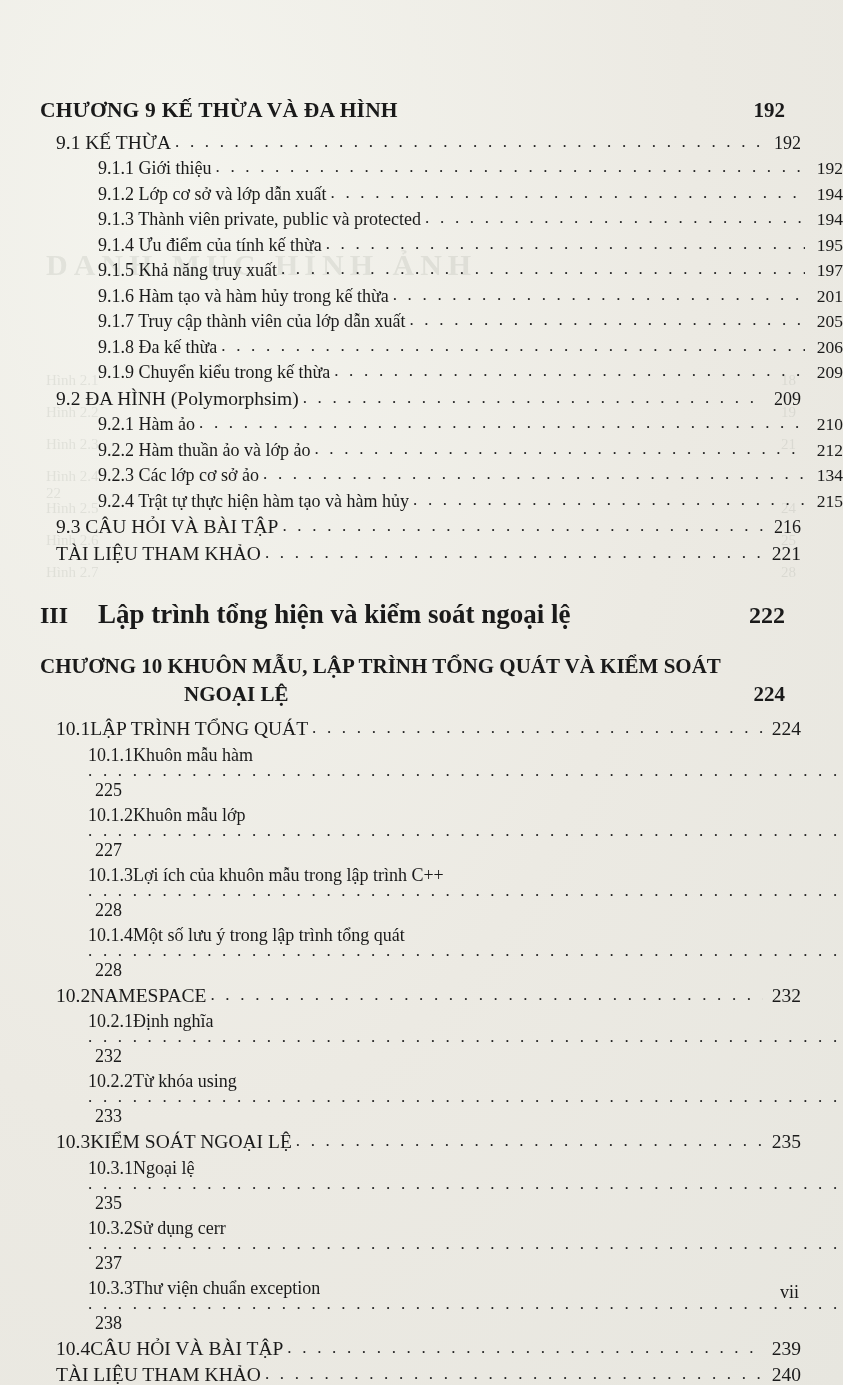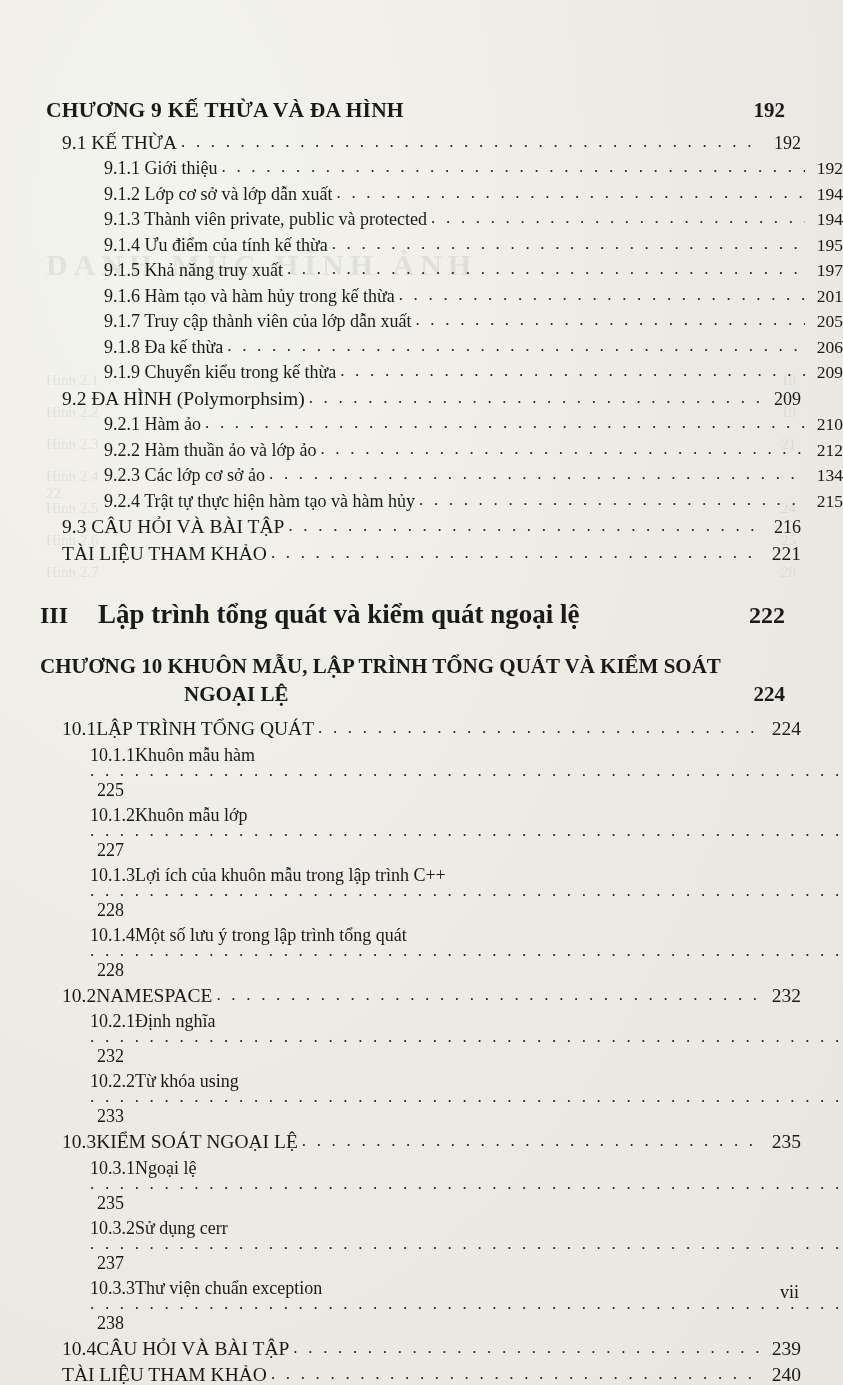--- a/index.html
+++ b/index.html
@@ -30,21 +30,21 @@
     width: 745px;
   }
 
   
   .row {
     display: flex;
     align-items: baseline;
     width: 100%;
     line-height: 1.0;
   }
-  .row .txt { white-space: nowrap; margin-left: 6px; }
+  .row .txt { white-space: nowrap; }
   .row .dots {
     flex: 1 1 auto;
     overflow: hidden;
     white-space: nowrap;
     margin: 0 4px;
     color: #222;
     letter-spacing: 3.2px;
     font-size: 17px;
     position: relative;
     top: -2px;
@@ -325,21 +325,21 @@
     </div>
 
     <div class="row refs">
       <span class="txt">TÀI LIỆU THAM KHẢO</span>
       <span class="dots">. . . . . . . . . . . . . . . . . . . . . . . . . . . . . . . . . . . . . . . . . . . . . . . . . . . . . . . . . . . . . .</span>
       <span class="pg">221</span>
     </div>
 
     <div class="part">
       <span class="num">III</span>
-      <span class="ttl">Lập trình tổng quát và kiểm quát ngoại lệ</span>
+      <span class="ttl">Lập trình tổng hiện và kiểm soát ngoại lệ</span>
       <span class="pg">222</span>
     </div>
 
     <div class="chapter10">
       <span class="l1">CHƯƠNG 10 KHUÔN MẪU, LẬP TRÌNH TỔNG QUÁT VÀ KIỂM SOÁT</span>
       <span class="l2">
         <span class="txt">NGOẠI LỆ</span>
         <span class="sp"></span>
         <span class="pg">224</span>
       </span>

